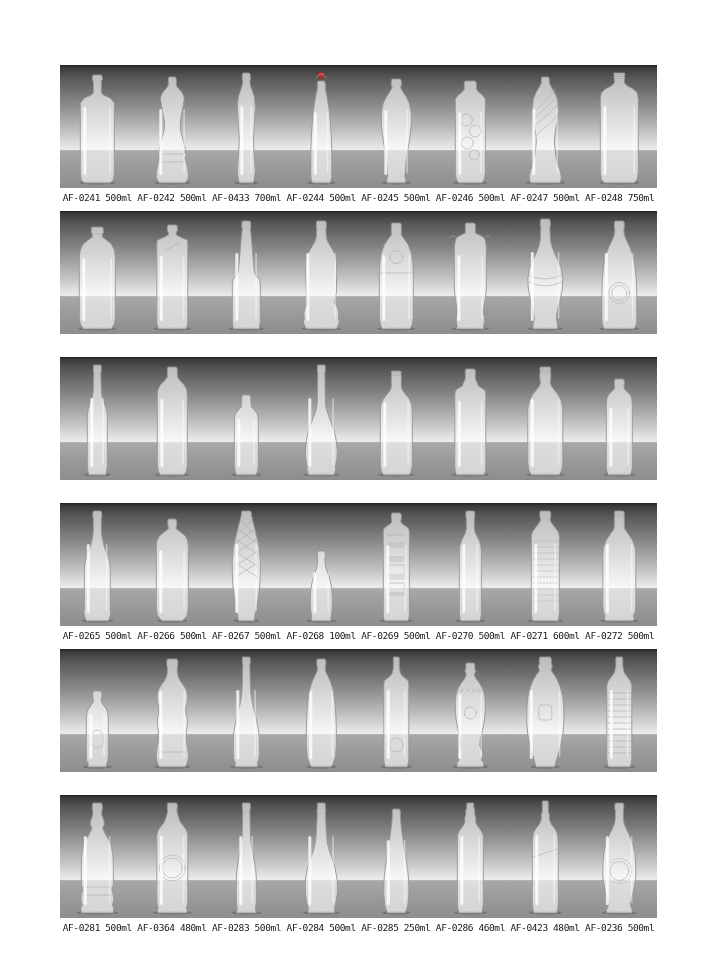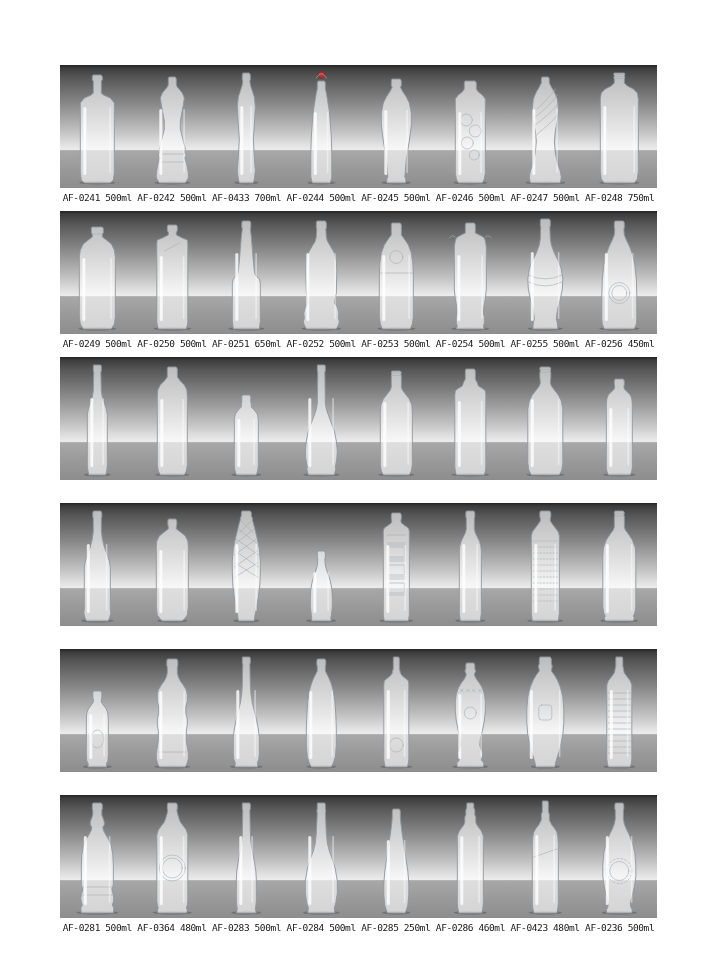--- a/index.html
+++ b/index.html
@@ -181,30 +181,20 @@
           <svg viewBox="0 0 60 123" preserveAspectRatio="xMidYMax meet">
             <ellipse class="shadow" cx="30" cy="117.8" rx="20" ry="1.7"></ellipse>
             <path class="glass" d="M26,10 L34,10 L35,12 L35,17 L34.5,18 L35,24 L37,29 L40,35 L43,43 L45.5,54 L47,68 L47.5,84 L47.5,108 L47,113 L45,118 L15,118 L13,113 L12.5,108 L12.5,84 L13,68 L14.5,54 L17,43 L20,35 L23,29 L25,24 L25.5,18 L25,17 L25,12 Z"></path>
             <circle class="deco" cx="30" cy="82" r="10.5"></circle>
             <circle class="deco" cx="30" cy="82" r="7.5"></circle>
             <rect class="hi" x="15.5" y="42" width="3" height="68" rx="1.5"></rect>
             <rect class="hi2" x="42.5" y="42" width="1.6" height="66" rx="0.8"></rect>
           </svg>
         </div>
       </div>
-      <div class="labels">
-        <div class="label">AF-0249 500ml</div>
-        <div class="label">AF-0250 500ml</div>
-        <div class="label">AF-0251 650ml</div>
-        <div class="label">AF-0252 500ml</div>
-        <div class="label">AF-0253 500ml</div>
-        <div class="label">AF-0254 500ml</div>
-        <div class="label">AF-0255 500ml</div>
-        <div class="label">AF-0256 450ml</div>
-      </div>
     </div>
     <div class="row-block">
       <div class="panel">
         <div class="cell">
           <svg viewBox="0 0 60 123" preserveAspectRatio="xMidYMax meet">
             <ellipse class="shadow" cx="30" cy="117.8" rx="13.5" ry="1.7"></ellipse>
             <path class="glass" d="M26.5,8 L33.5,8 L34,10 L34,14 L33.5,15 L34,34 L35,40 L37,46 L39,52 L40,58 L40,108 L39.5,113 L38.5,118 L21.5,118 L20.5,113 L20,108 L20,58 L21,52 L23,46 L25,40 L26,34 L26.5,15 L26,14 L26,10 Z"></path>
             <rect class="hi" x="23" y="41" width="3" height="69" rx="1.5"></rect>
             <rect class="hi2" x="35" y="41" width="1.6" height="67" rx="0.8"></rect>
           </svg>
@@ -335,20 +325,30 @@
         </div>
         <div class="cell">
           <svg viewBox="0 0 60 123" preserveAspectRatio="xMidYMax meet">
             <ellipse class="shadow" cx="30" cy="117.8" rx="19" ry="1.7"></ellipse>
             <path class="glass" d="M26,8 L34,8 L35,10 L34.5,12 L35,14 L35,18 L35,24 L36,27 L39,31 L43,37 L46,45 L46.5,54 L46.5,104 L45.5,110 L44,113 L45,115 L44,118 L16,118 L15,115 L16,113 L14.5,110 L13.5,104 L13.5,54 L14,45 L17,37 L21,31 L24,27 L25,24 L25,18 L25,14 L25.5,12 L25,10 Z"></path>
             <path class="deco" d="M25.5,10.5 H34.5 M25.5,13 H34.5"></path>
             <rect class="hi" x="16.5" y="41" width="3" height="69" rx="1.5"></rect>
             <rect class="hi2" x="41.5" y="41" width="1.6" height="67" rx="0.8"></rect>
           </svg>
         </div>
+      </div>
+      <div class="labels">
+        <div class="label">AF-0265 500ml</div>
+        <div class="label">AF-0266 500ml</div>
+        <div class="label">AF-0267 500ml</div>
+        <div class="label">AF-0268 100ml</div>
+        <div class="label">AF-0269 500ml</div>
+        <div class="label">AF-0270 500ml</div>
+        <div class="label">AF-0271 600ml</div>
+        <div class="label">AF-0272 500ml</div>
       </div>
     </div>
     <div class="row-block">
       <div class="panel">
         <div class="cell">
           <svg viewBox="0 0 60 123" preserveAspectRatio="xMidYMax meet">
             <ellipse class="shadow" cx="30" cy="117.8" rx="14.5" ry="1.7"></ellipse>
             <path class="glass" d="M26.5,42 L33.5,42 L34.5,44 L34.5,49 L34,50 L34,53 L36,56 L39,60 L40.5,64 L41,70 L41,106 L40.5,112 L39,115 L39.5,118 L20.5,118 L21,115 L19.5,112 L19,106 L19,70 L19.5,64 L21,60 L24,56 L26,53 L26,50 L25.5,49 L25.5,44 Z"></path>
             <ellipse class="deco" cx="30" cy="90" rx="6.5" ry="9" opacity=".5"></ellipse>
             <rect class="hi" x="22" y="65" width="3" height="45" rx="1.5"></rect>

